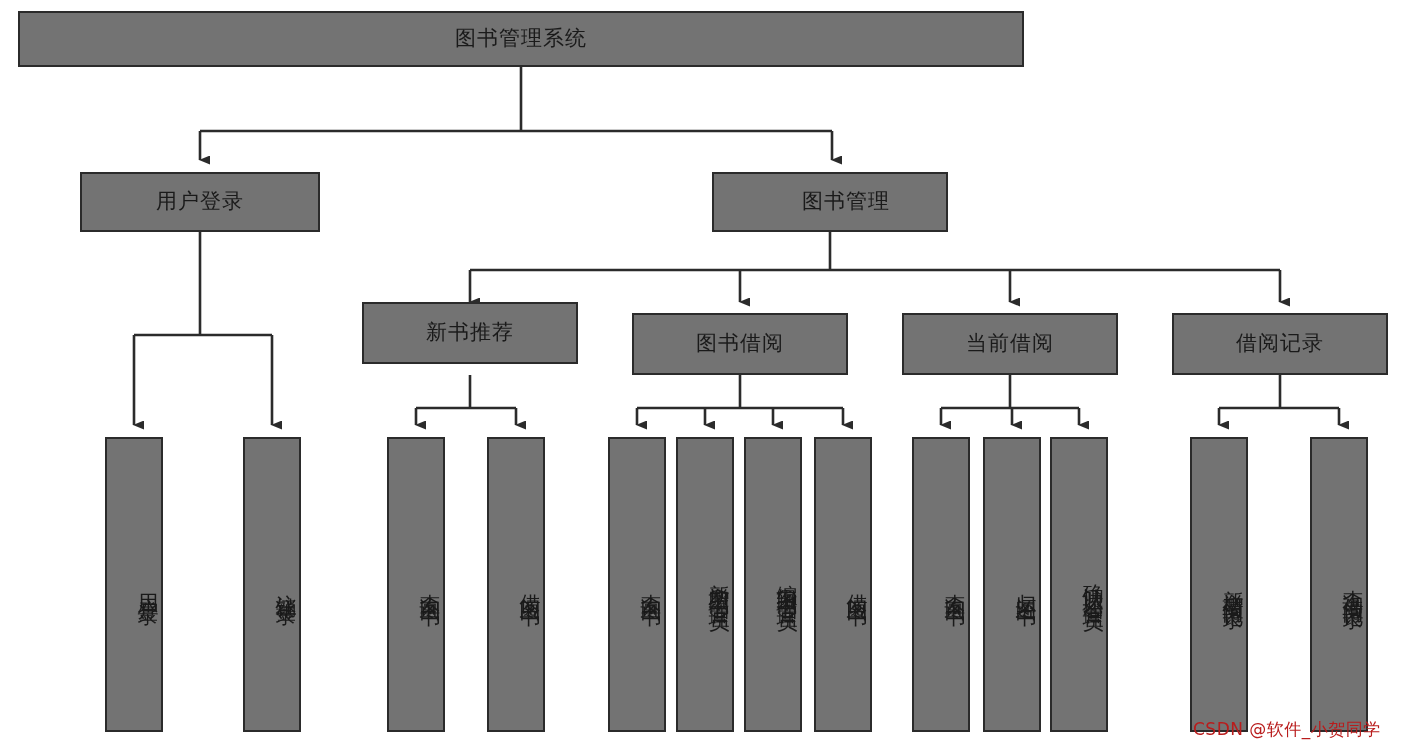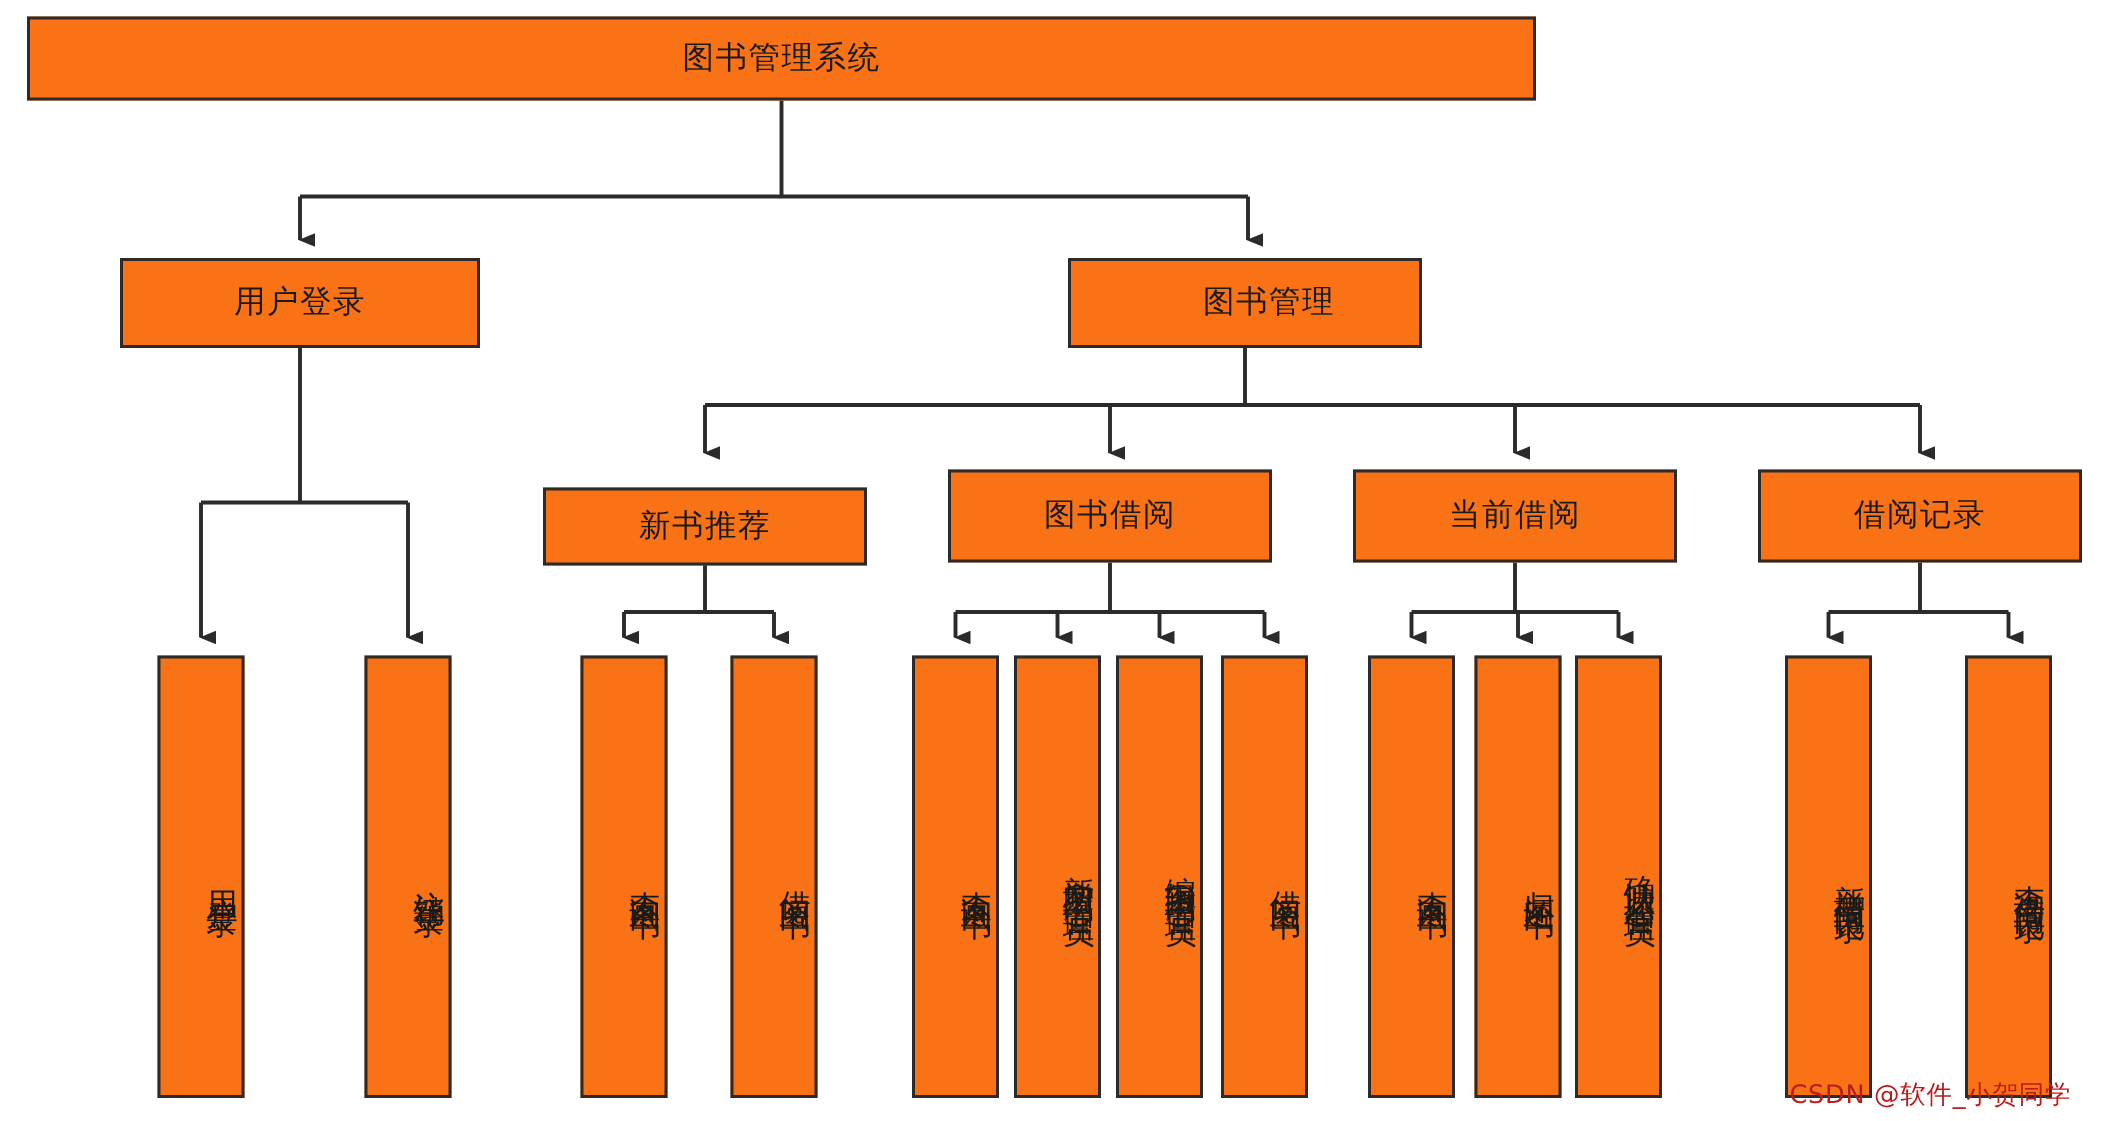--- a/index.html
+++ b/index.html
@@ -14,21 +14,21 @@
     position: relative;
     width: 1405px;
     height: 747px;
     background: #ffffff;
     overflow: hidden;
   }
   .node {
     position: absolute;
     box-sizing: border-box;
     border: 2px solid #2b2b2b;
-    background: #f97316;
+    background: #737373;
     display: flex;
     align-items: center;
     justify-content: center;
     color: #1a1a1a;
     z-index: 3;
   }
   .node.horiz {
     font-size: 21px;
     letter-spacing: 1px;
     line-height: 1.2;
@@ -119,21 +119,21 @@
       <path d="M1219,408 L1219,425" marker-end="url(#arrow)"></path>
       <path d="M1339,408 L1339,425" marker-end="url(#arrow)"></path>
     </g>
   </svg>
 
   <div class="node horiz" style="left: 18px; top: 11px; width: 1006px; height: 56px;">图书管理系统</div>
 
   <div class="node horiz" style="left: 80px; top: 172px; width: 240px; height: 60px;">用户登录</div>
   <div class="node horiz" style="left: 712px; top: 172px; width: 236px; height: 60px; padding-left: 32px;">图书管理</div>
 
-  <div class="node horiz" style="left: 362px; top: 325px; width: 216px; height: 52px;">新书推荐</div>
+  <div class="node horiz" style="left: 362px; top: 302px; width: 216px; height: 62px;">新书推荐</div>
   <div class="node horiz" style="left: 632px; top: 313px; width: 216px; height: 62px;">图书借阅</div>
   <div class="node horiz" style="left: 902px; top: 313px; width: 216px; height: 62px;">当前借阅</div>
   <div class="node horiz" style="left: 1172px; top: 313px; width: 216px; height: 62px; text-align: right;">借阅记录</div>
 
   <div class="node vert" style="left: 105px; top: 437px; width: 58px; height: 295px;">
       <span class="vtext">用户登录</span>
     </div>
   <div class="node vert" style="left: 243px; top: 437px; width: 58px; height: 295px;">
       <span class="vtext">注销登录</span>
     </div>

